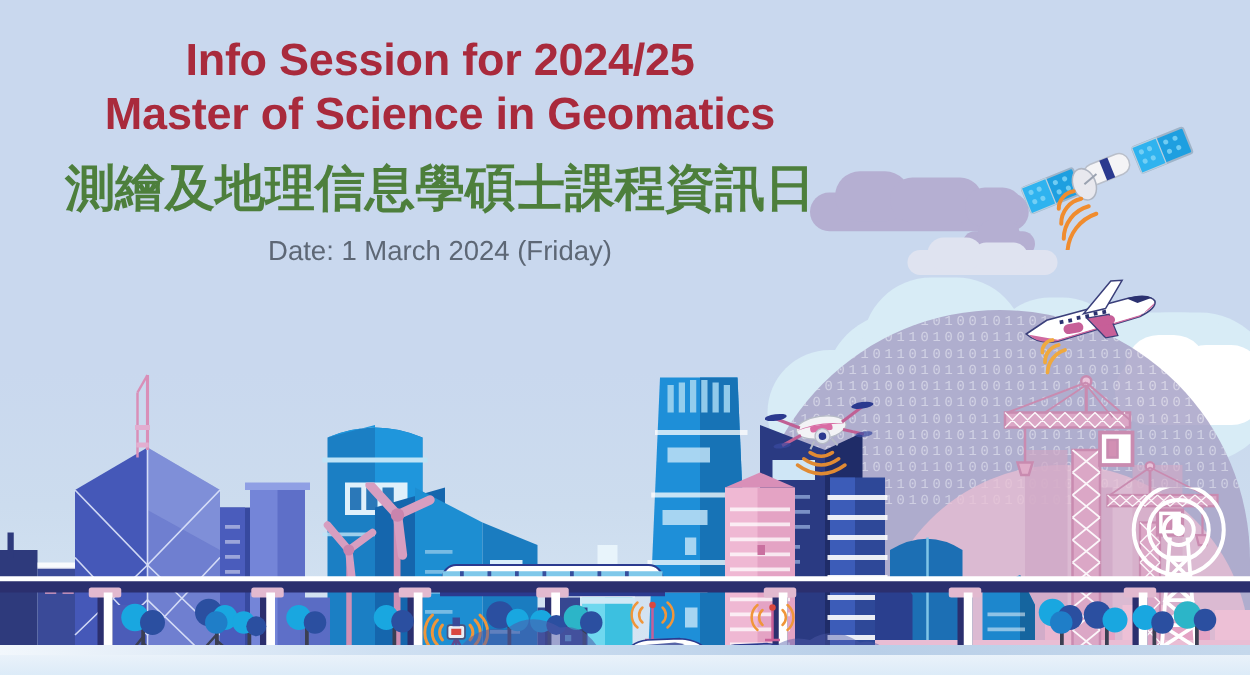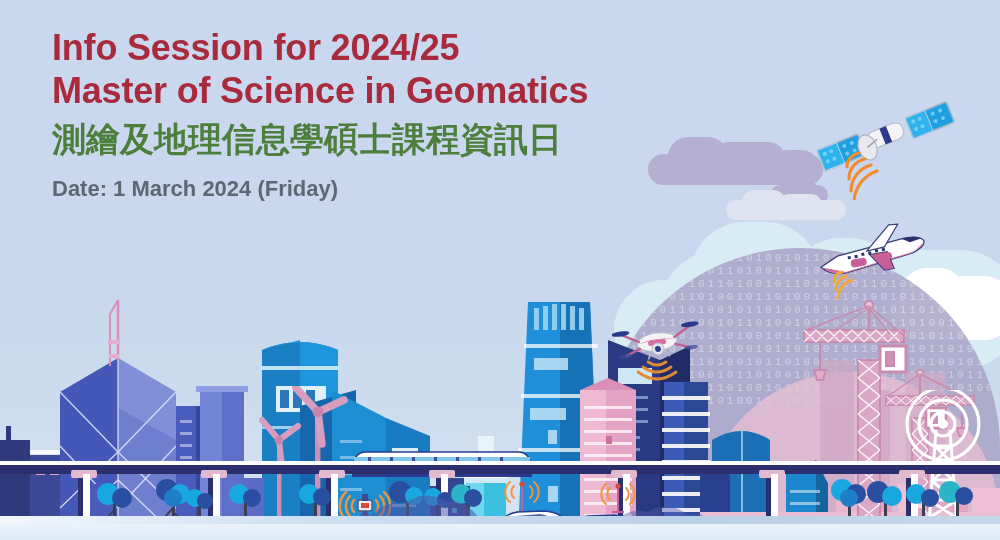--- a/index.html
+++ b/index.html
@@ -73,32 +73,32 @@
   .viaduct-rail{position:absolute;left:0;top:461px;width:1000px;height:5px;background:#ffffff;}
   .pier{position:absolute;top:474px;width:12px;height:62px;background:#2b2f6e;}
   .pier-cap{position:absolute;top:470px;width:26px;height:8px;background:#e2b9cf;border-radius:2px;}
   .pier-w{position:absolute;top:474px;width:7px;height:62px;background:#ffffff;}
 
   
   .ground{position:absolute;left:0;top:524px;width:1000px;height:16px;background:linear-gradient(180deg,#eaf2fa 0%,#dcebf8 100%);}
   .shore{position:absolute;left:0;top:516px;width:1000px;height:9px;background:linear-gradient(90deg,#f2f7fc 0%,#cfe0f2 30%,#b9cfe8 70%,#c5d8ec 100%);}
 
   
-  .textwrap{position:absolute;left:52px;top:26px;z-index:40;}
+  .textwrap{position:absolute;left:52px;top:26px;z-index:40;text-align:center;}
   .t-en{
     color:#a92a3c;font-weight:bold;font-size:36px;line-height:43px;
     letter-spacing:-.2px;margin:0;white-space:nowrap;
   }
   .t-zh{
-    color:#4d7f3c;font-weight:bold;font-size:34px;line-height:46px;
-    margin:4px 0 10px 0;white-space:nowrap;
+    color:#4d7f3c;font-weight:bold;font-size:40px;line-height:46px;
+    margin:16px 0 10px 0;white-space:nowrap;
     font-family:"DejaVu Sans","Liberation Sans",sans-serif;
   }
   .d-line{
-    color:#5d6775;font-size:22px;line-height:33px;margin:0;white-space:nowrap;font-weight:bold;
+    color:#5d6775;font-size:22px;line-height:33px;margin:0;white-space:nowrap;
   }
 </style>
 </head>
 <body>
 
 <div id="poster">
 
   <div class="sky"></div>
 
   <div>

